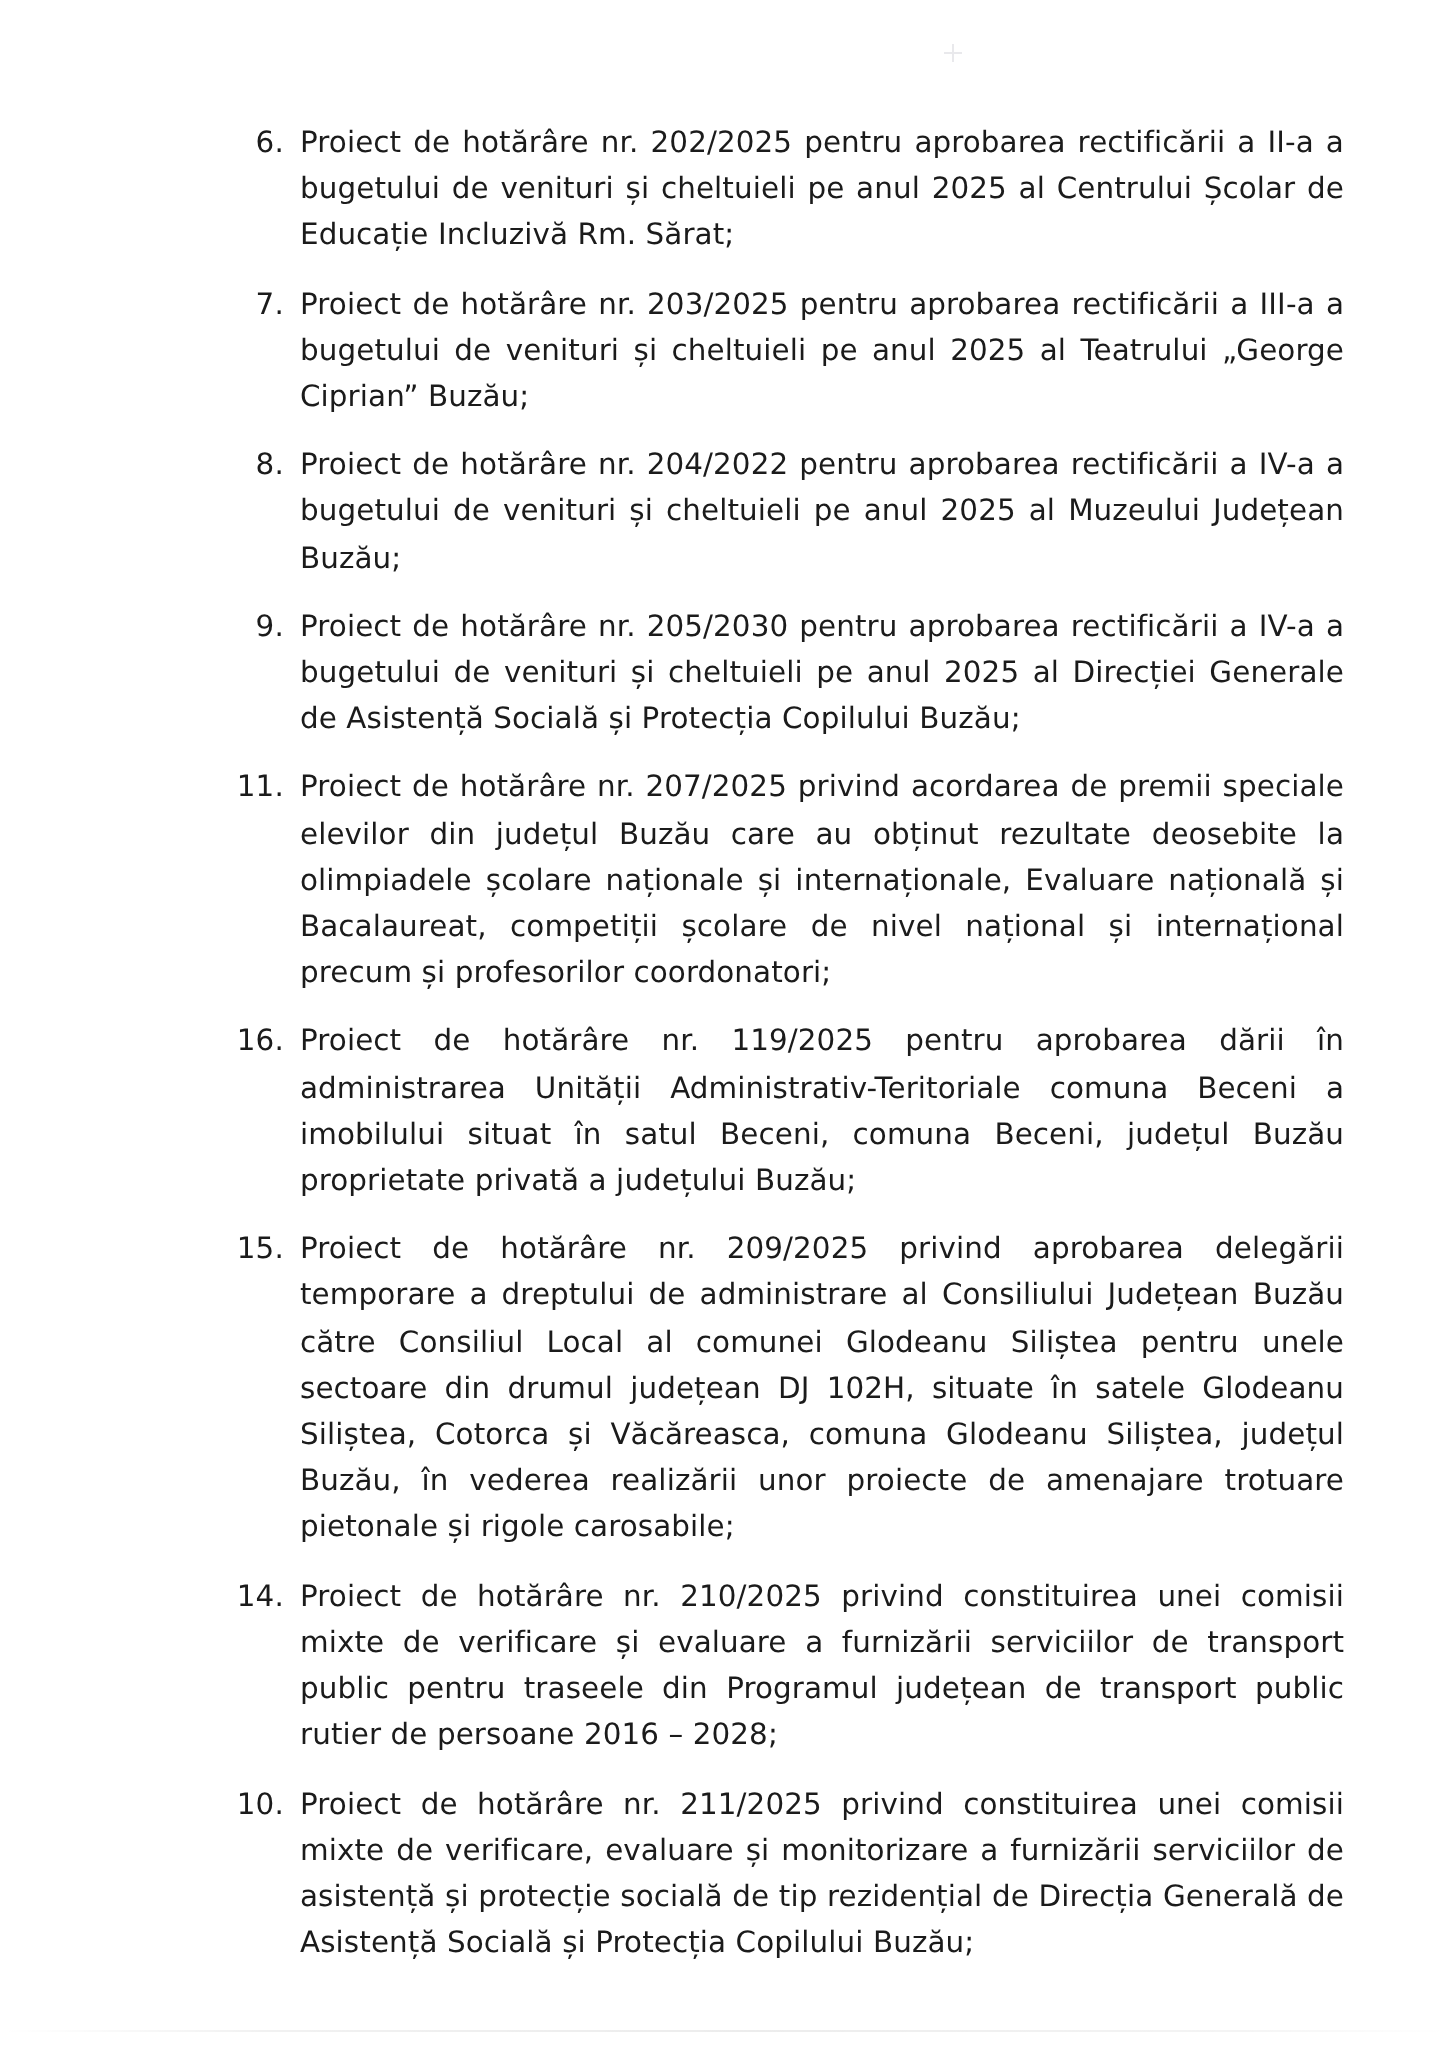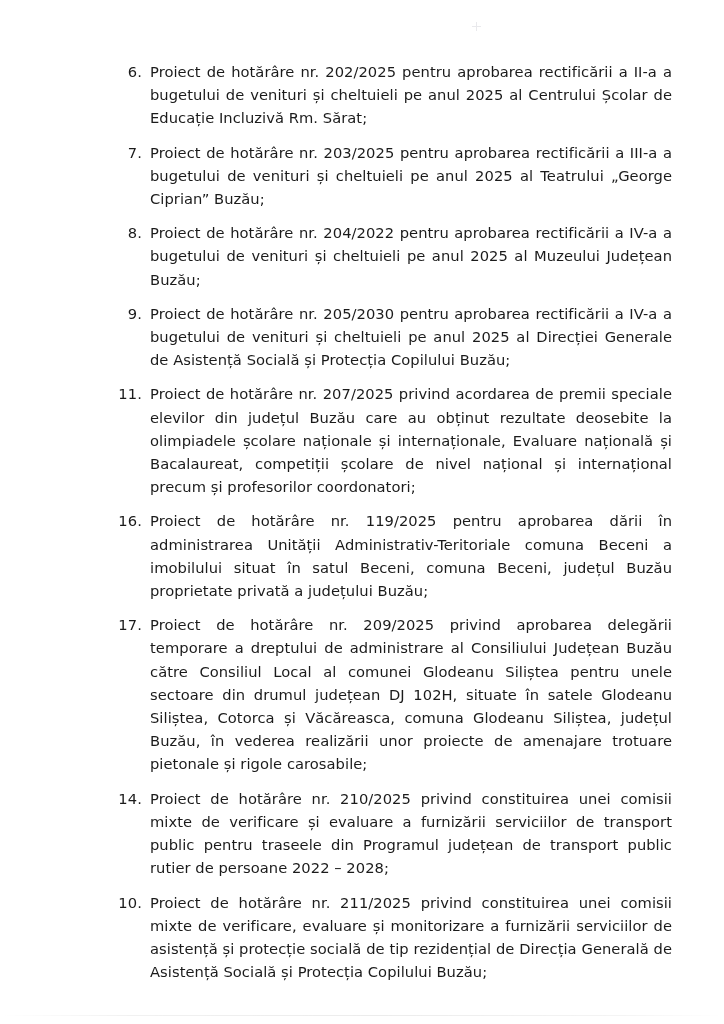--- a/index.html
+++ b/index.html
@@ -133,27 +133,27 @@
       <div class="item-number">11.</div>
       <div class="item-text">Proiect de hotărâre nr. 207/2025 privind acordarea de premii speciale elevilor din județul Buzău care au obținut rezultate deosebite la olimpiadele școlare naționale și internaționale, Evaluare națională și Bacalaureat, competiții școlare de nivel național și internațional precum și profesorilor coordonatori;</div>
     </div>
 
     <div class="item">
       <div class="item-number">16.</div>
       <div class="item-text">Proiect de hotărâre nr. 119/2025 pentru aprobarea dării în administrarea Unității Administrativ-Teritoriale comuna Beceni a imobilului situat în satul Beceni, comuna Beceni, județul Buzău proprietate privată a județului Buzău;</div>
     </div>
 
     <div class="item">
-      <div class="item-number">17.</div>
+      <div class="item-number">15.</div>
       <div class="item-text">Proiect de hotărâre nr. 209/2025 privind aprobarea delegării temporare a dreptului de administrare al Consiliului Județean Buzău către Consiliul Local al comunei Glodeanu Siliștea pentru unele sectoare din drumul județean DJ 102H, situate în satele Glodeanu Siliștea, Cotorca și Văcăreasca, comuna Glodeanu Siliștea, județul Buzău, în vederea realizării unor proiecte de amenajare trotuare pietonale și rigole carosabile;</div>
     </div>
 
     <div class="item">
       <div class="item-number">14.</div>
-      <div class="item-text">Proiect de hotărâre nr. 210/2025 privind constituirea unei comisii mixte de verificare și evaluare a furnizării serviciilor de transport public pentru traseele din Programul județean de transport public rutier de persoane 2022 – 2028;</div>
+      <div class="item-text">Proiect de hotărâre nr. 210/2025 privind constituirea unei comisii mixte de verificare și evaluare a furnizării serviciilor de transport public pentru traseele din Programul județean de transport public rutier de persoane 2016 – 2028;</div>
     </div>
 
     <div class="item">
       <div class="item-number">10.</div>
       <div class="item-text">Proiect de hotărâre nr. 211/2025 privind constituirea unei comisii mixte de verificare, evaluare și monitorizare a furnizării serviciilor de asistență și protecție socială de tip rezidențial de Direcția Generală de Asistență Socială și Protecția Copilului Buzău;</div>
     </div>
 
   </div>
 
   <span class="scan-edge"></span>

